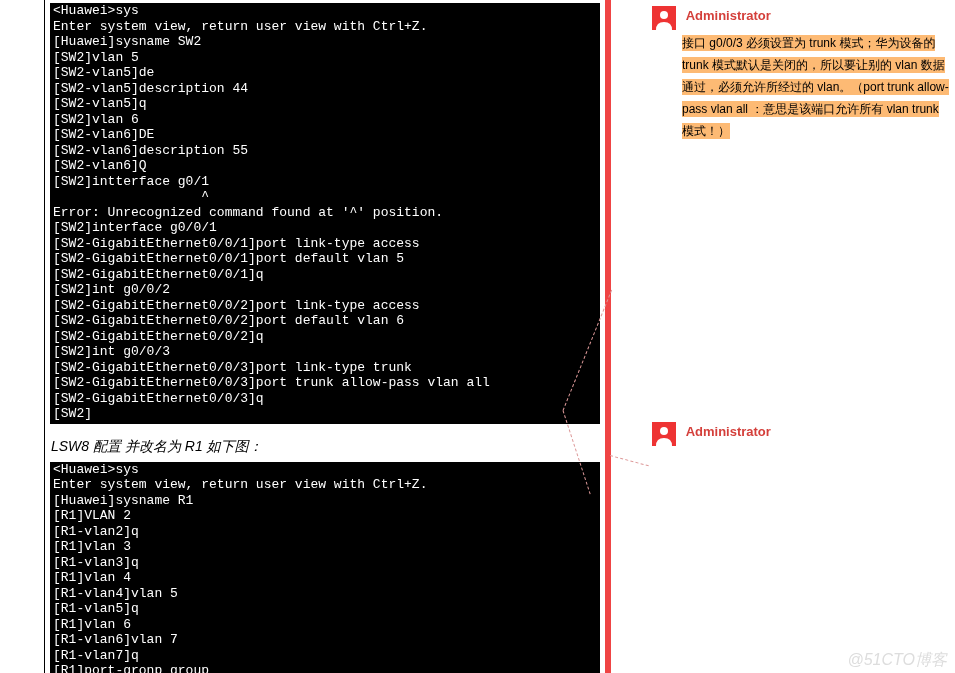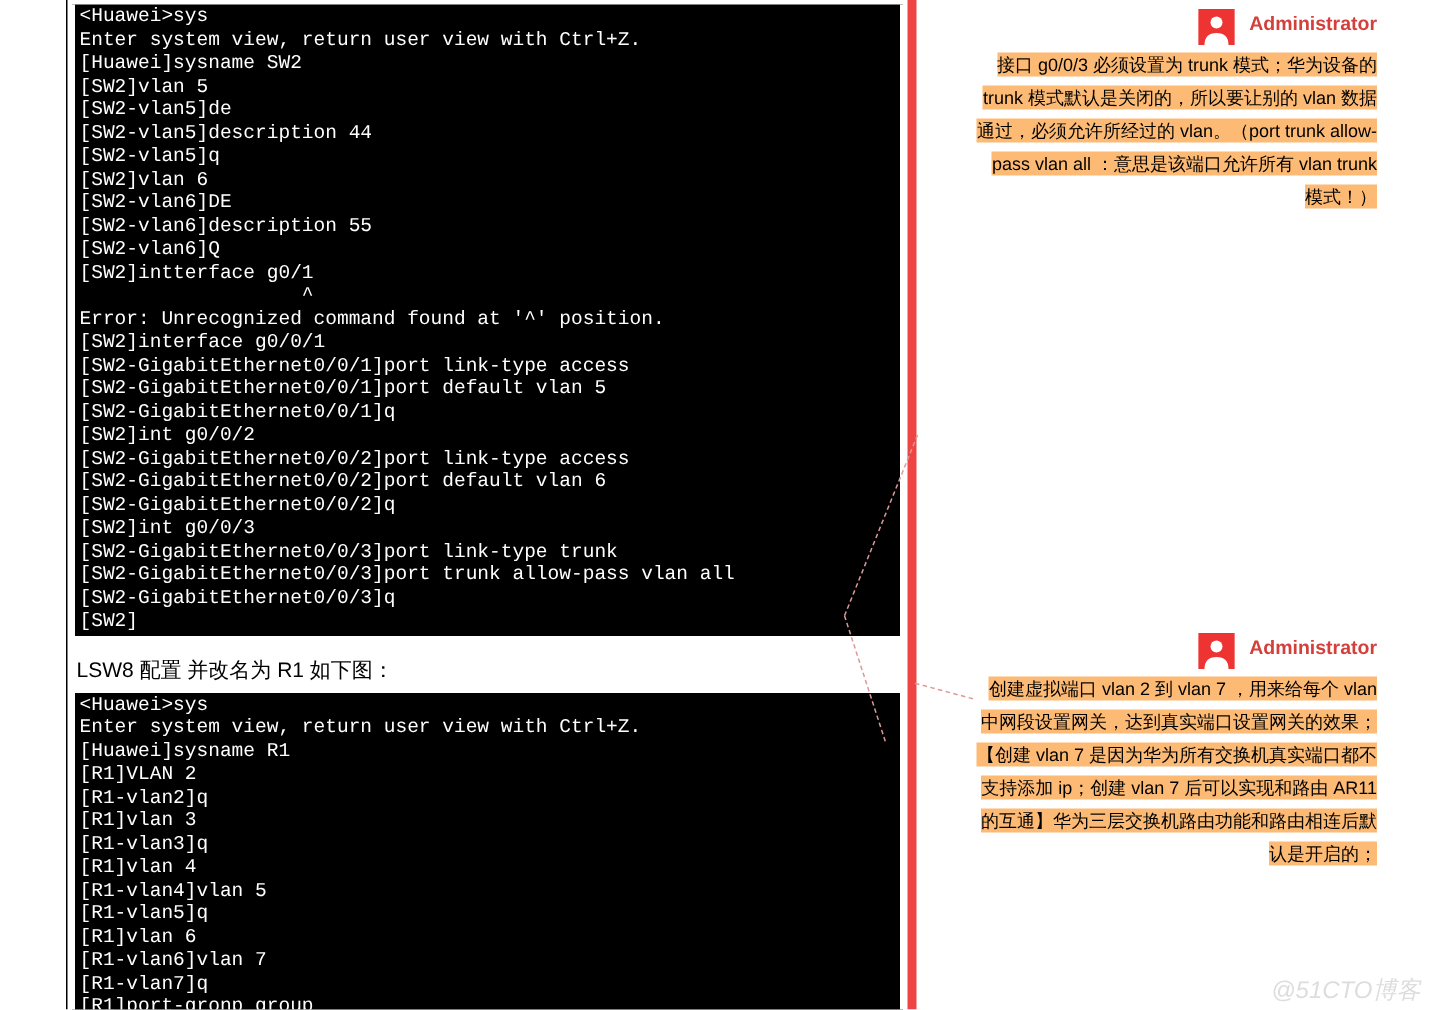--- a/index.html
+++ b/index.html
@@ -33,27 +33,27 @@
     padding: 0 3px 2px 3px;
     white-space: pre;
     margin: 0 3px;
     border: 2px solid #fff;
     border-top: 0;
   }
   .caption {
     font-size: 14px;
     margin: 12px 0 6px 6px;
     color: #000;
+    font-style: italic;
   }
   .right-col {
     position: absolute;
-    left: 618px;
+    left: 652px;
     top: 6px;
     width: 300px;
-    text-align: right;
   }
   .comment-box {
     margin-bottom: 10px;
     position: relative;
   }
   .avatar {
     width: 24px;
     height: 24px;
     background: #e33;
     display: inline-block;
@@ -168,18 +168,17 @@
 
   <div class="comment-box">
     <span class="avatar">
       <svg width="24" height="24">
           <rect width="24" height="24" fill="#e33"></rect>
           <circle cx="12" cy="9" r="4" fill="#fff"></circle>
           <path d="M4 24 Q4 16 12 16 Q20 16 20 24 Z" fill="#fff"></path>
         </svg>
     </span>
     <span class="c-author">Administrator</span>
-    <div class="c-body"><span class="hl">创建虚拟端口 vlan 2 到 vlan 7 ，用来给每个 vlan 中网段设置网关，达到真实端口设置网关的效果；【创建 vlan 7 是因为华为所有交换机真实端口都不支持添加 ip；创建 vlan 7 后可以实现和路由 AR11 的互通】华为三层交换机路由功能和路由相连后默认是开启的；</span></div>
   </div>
 
 </div>
 
 <div class="watermark">@51CTO博客</div>
 
 </body></html>

